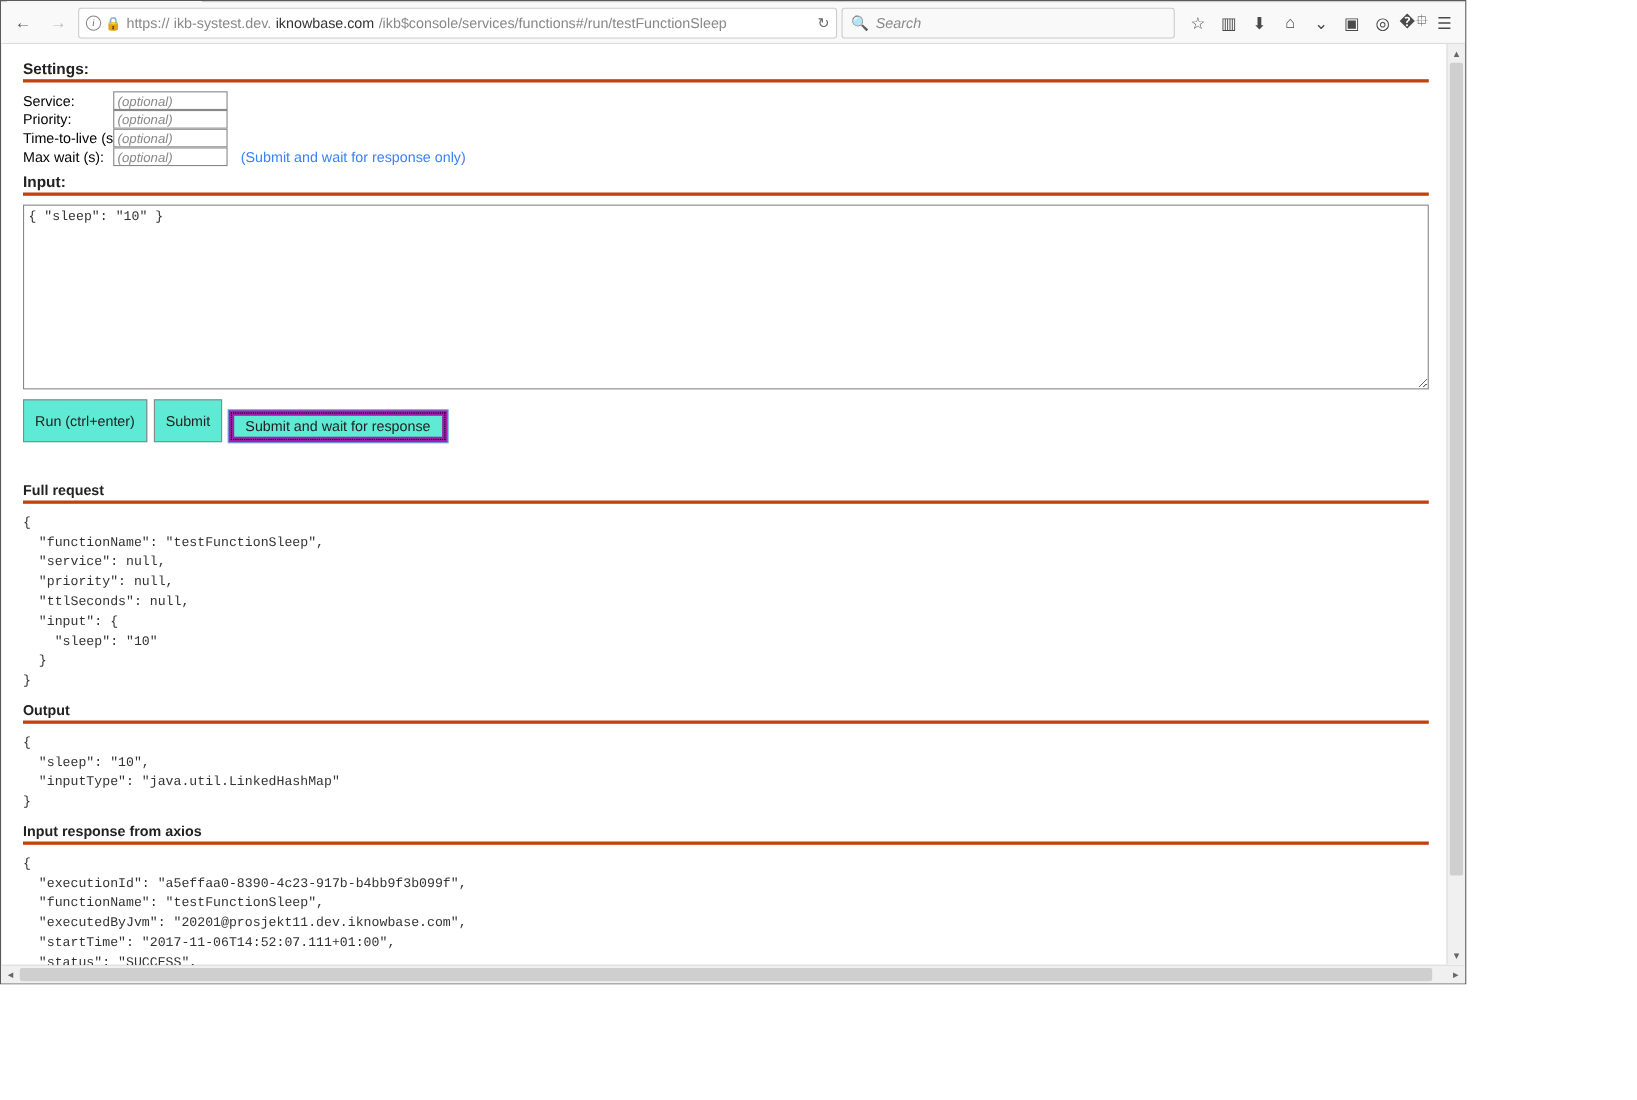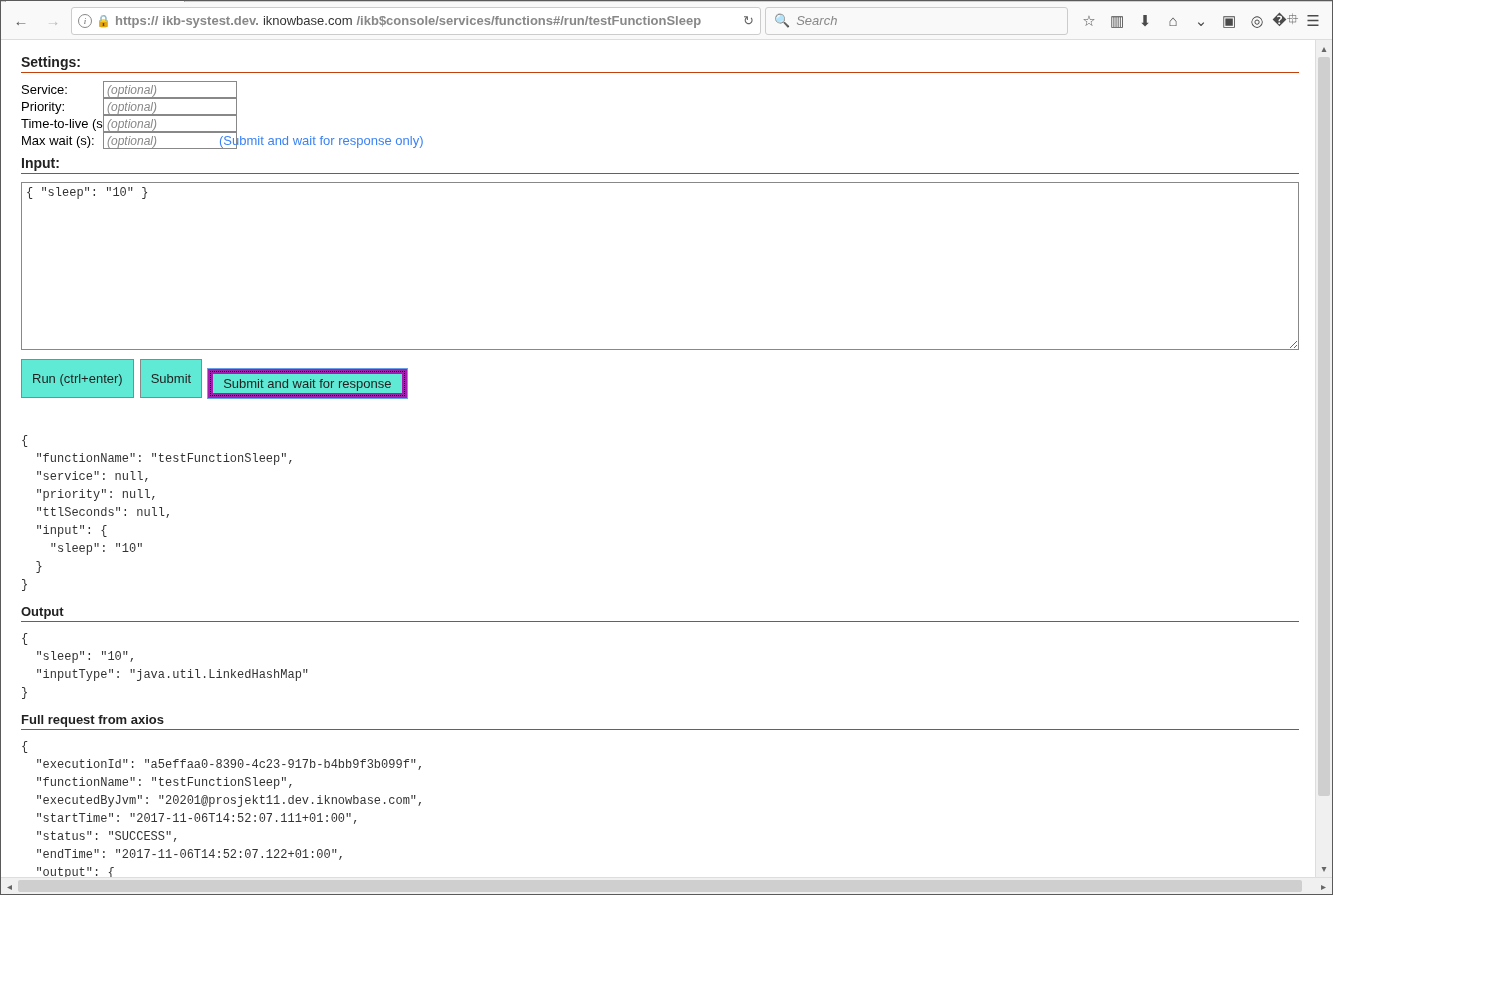--- a/index.html
+++ b/index.html
@@ -8,43 +8,43 @@
   .tabstrip { height:31px; background:#cfcfcf; display:flex; align-items:flex-end; padding-left:4px; position:relative; margin-top:-30px;}
   .tab { height:28px; background:#f9f9f9; border:1px solid #aaa; border-bottom:none; border-radius:4px 4px 0 0; display:flex; align-items:center; padding:0 10px 0 8px; gap:6px; position:relative; min-width:180px;}
   .newtab { width:28px; height:26px; display:flex; align-items:center; justify-content:center; color:#555; font-size:16px; margin-left:2px;}
   .navbar { height:38px; background:#f9f9f9; border-bottom:1px solid #ddd; display:flex; align-items:center; padding:0 6px; gap:4px;}
   .nav-icon { width:28px; height:28px; display:flex; align-items:center; justify-content:center; color:#555; font-size:15px;}
   .nav-icon.disabled { color:#bbb; }
   .urlbar { flex:0 0 auto; width:690px; height:28px; border:1px solid #ccc; border-radius:3px; display:flex; align-items:center; padding:0 6px; gap:4px; background:#fff; font-size:13px; color:#777;}
   .urlbar .lock { color:#4caf50; font-size:12px;}
   .urlbar .info { width:14px; height:14px; border:1px solid #888; border-radius:50%; display:flex; align-items:center; justify-content:center; font-size:9px; color:#666; font-family:serif; font-style:italic;}
   .urlbar .domain { color:#333; }
-  .urlbar .path { color:#888;font-weight:bold; }
+  .urlbar .path { color:#888; }
   .urlbar .refresh { margin-left:auto; color:#666;}
   .searchbar { flex:1; height:28px; border:1px solid #ccc; border-radius:3px; display:flex; align-items:center; padding:0 8px; gap:6px; color:#888; font-style:italic; font-size:13px;}
   .searchbar .mag { font-style:normal; color:#888;}
   .toolbar-right { display:flex; gap:2px; padding-left:4px;}
   .toolbar-right .nav-icon { width:26px; color:#4a4a4a;}
 
   .content-wrap { flex:1; position:relative; overflow:hidden; display:flex;}
   .content { flex:1; overflow:auto; padding:8px 16px 20px 20px; }
   .vscrollbar { width:17px; background:#f0f0f0; border-left:1px solid #ddd; position:relative;}
   .vscrollbar .arrow { height:17px; display:flex; align-items:center; justify-content:center; color:#666; font-size:10px;}
   .vscrollbar .track { position:absolute; top:17px; bottom:17px; left:0; right:0;}
   .vscrollbar .thumb { position:absolute; left:2px; right:2px; top:0; height:92%; background:#cfcfcf; border-radius:2px;}
   .hscrollbar { height:17px; background:#f0f0f0; border-top:1px solid #ddd; display:flex; align-items:center;}
   .hscrollbar .harrow { width:17px; display:flex; align-items:center; justify-content:center; color:#666; font-size:10px;}
   .hscrollbar .htrack { flex:1; position:relative; height:100%;}
   .hscrollbar .hthumb { position:absolute; top:2px; bottom:2px; left:0; width:99%; background:#cfcfcf; border-radius:2px;}
 
-  .section-h { font-weight:bold; font-size:14px; color:#222; border-bottom:1px solid #c2410c; padding-bottom:2px; margin:6px 0 8px 0;}
+  .section-h { font-weight:bold; font-size:14px; color:#222; border-bottom:3px solid #c2410c; padding-bottom:2px; margin:6px 0 8px 0;}
   .section-h.sub { font-size:13px;}
   .settings-grid { display:grid; grid-template-columns: 80px 112px auto; row-gap:0px; column-gap:2px; align-items:center; margin-bottom:6px;}
   .settings-grid label { font-size:13px; color:#000000; white-space:nowrap;}
-  .settings-grid input { height:17px; border:1px solid #888; font-size:12px; padding:0 3px; font-style:italic; color:#888; width:134px;}
+  .settings-grid input { height:17px; border:1px solid #888; font-size:12px; padding:0 3px; font-style:italic; color:#888; width:104px;}
   .settings-grid input::placeholder { color:#888; font-style:italic;}
   .hint { font-size:13px; color:#3b82f6; margin-left:2px;}
   textarea.input-area { width:100%; height:168px; resize:both; border:1px solid #888; font-family: Consolas, "Courier New", monospace; font-size:12px; padding:3px 4px; color:#333;}
   .btnrow { display:flex; gap:6px; margin-top:6px;}
   .btn { background:#5eead4; border:1px solid #888; padding:2px 10px; font-size:13px; color:#222; font-family:inherit;}
   .btn.focused { outline:1px dotted #000; outline-offset:-3px; border:5px solid #a21caf; box-shadow:0 0 0 1px #6aa0e8;margin-top:10px;}
   pre.code { font-family: Consolas, "Courier New", monospace; font-size:12px; color:#333; margin:4px 0 10px 0; white-space:pre; line-height:1.5;}
 </style>
 </head>
 <body>
@@ -116,37 +116,38 @@
       <textarea class="input-area" style="">{ "sleep": "10" }</textarea>
 
       <div class="btnrow">
         <button class="btn">Run (ctrl+enter)</button>
         <button class="btn">Submit</button>
         <button class="btn focused">Submit and wait for response</button>
       </div>
 
       <div style="height:30px"></div>
 
+      <div class="section-h sub">Full request</div>
       <pre class="code">{
   "functionName": "testFunctionSleep",
   "service": null,
   "priority": null,
   "ttlSeconds": null,
   "input": {
     "sleep": "10"
   }
 }</pre>
 
       <div class="section-h sub">Output</div>
       <pre class="code">{
   "sleep": "10",
   "inputType": "java.util.LinkedHashMap"
 }</pre>
 
-      <div class="section-h sub">Full request from axios</div>
+      <div class="section-h sub">Input response from axios</div>
       <pre class="code">{
   "executionId": "a5effaa0-8390-4c23-917b-b4bb9f3b099f",
   "functionName": "testFunctionSleep",
   "executedByJvm": "20201@prosjekt11.dev.iknowbase.com",
   "startTime": "2017-11-06T14:52:07.111+01:00",
   "status": "SUCCESS",
   "endTime": "2017-11-06T14:52:07.122+01:00",
   "output": {
     "sleep": "10",
     "inputType": "java.util.LinkedHashMap"

